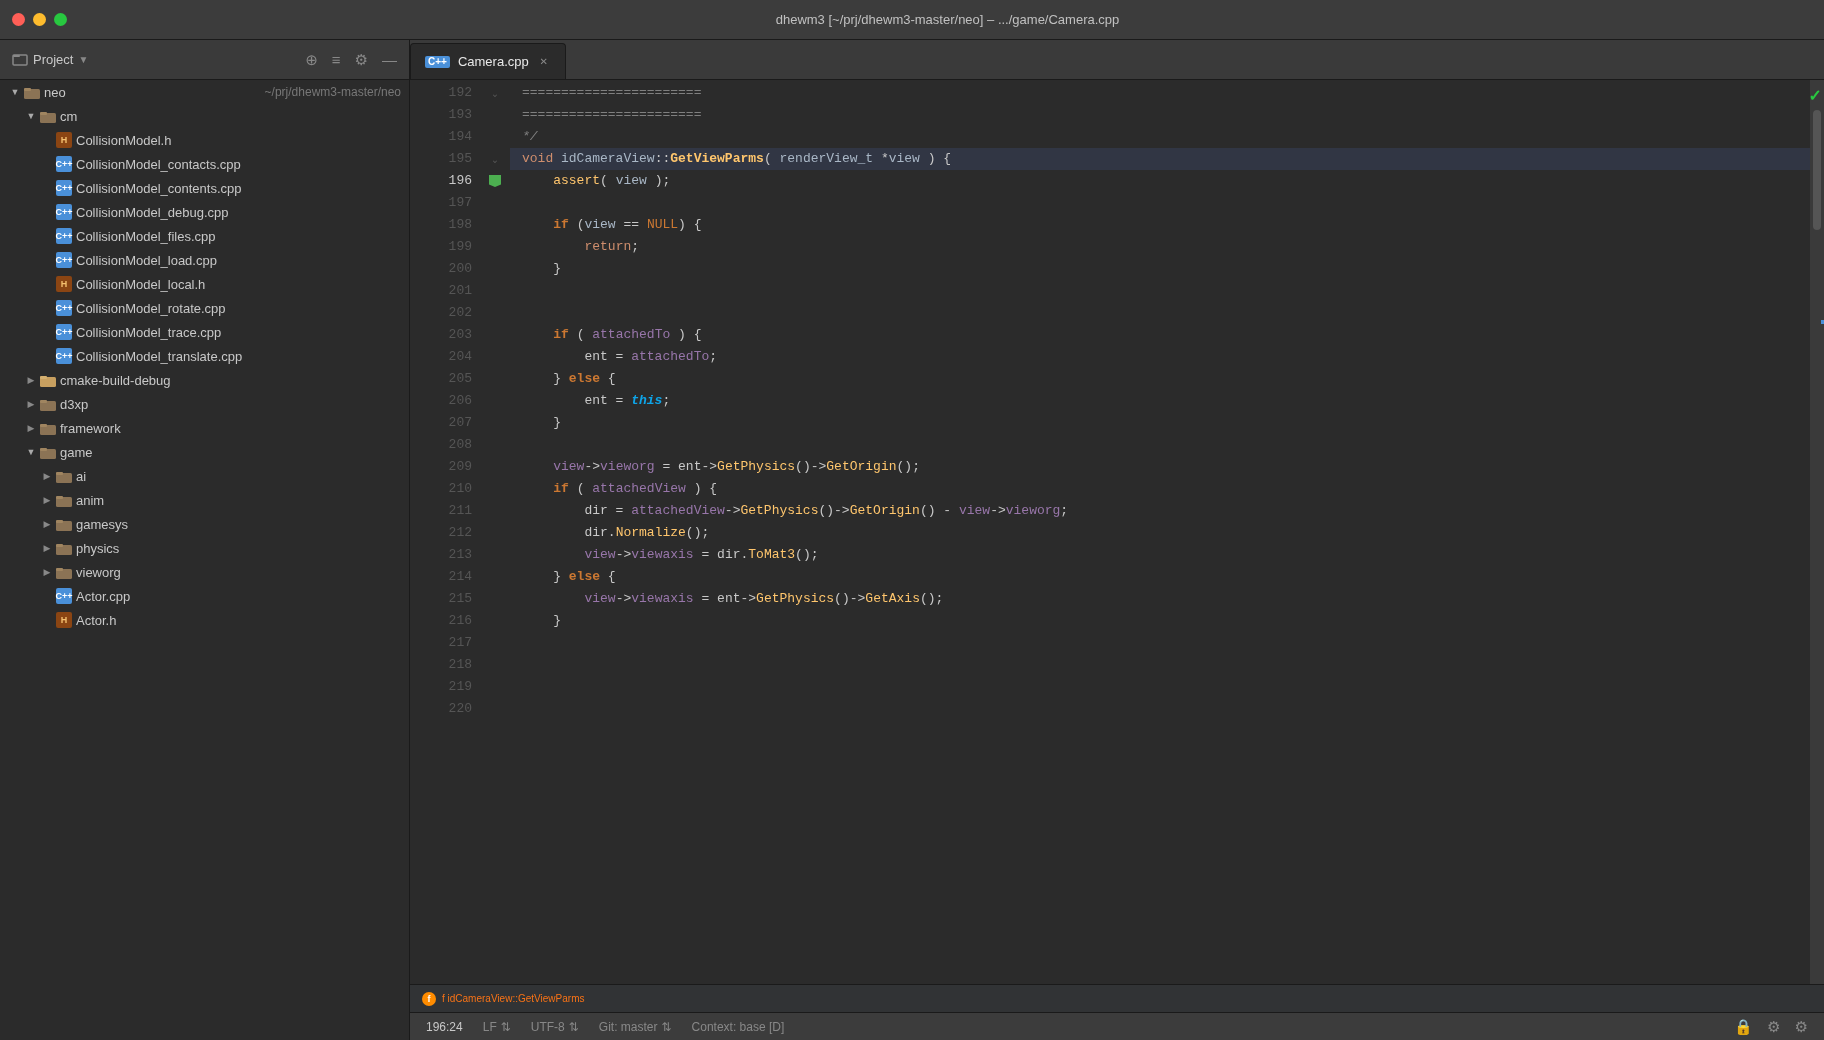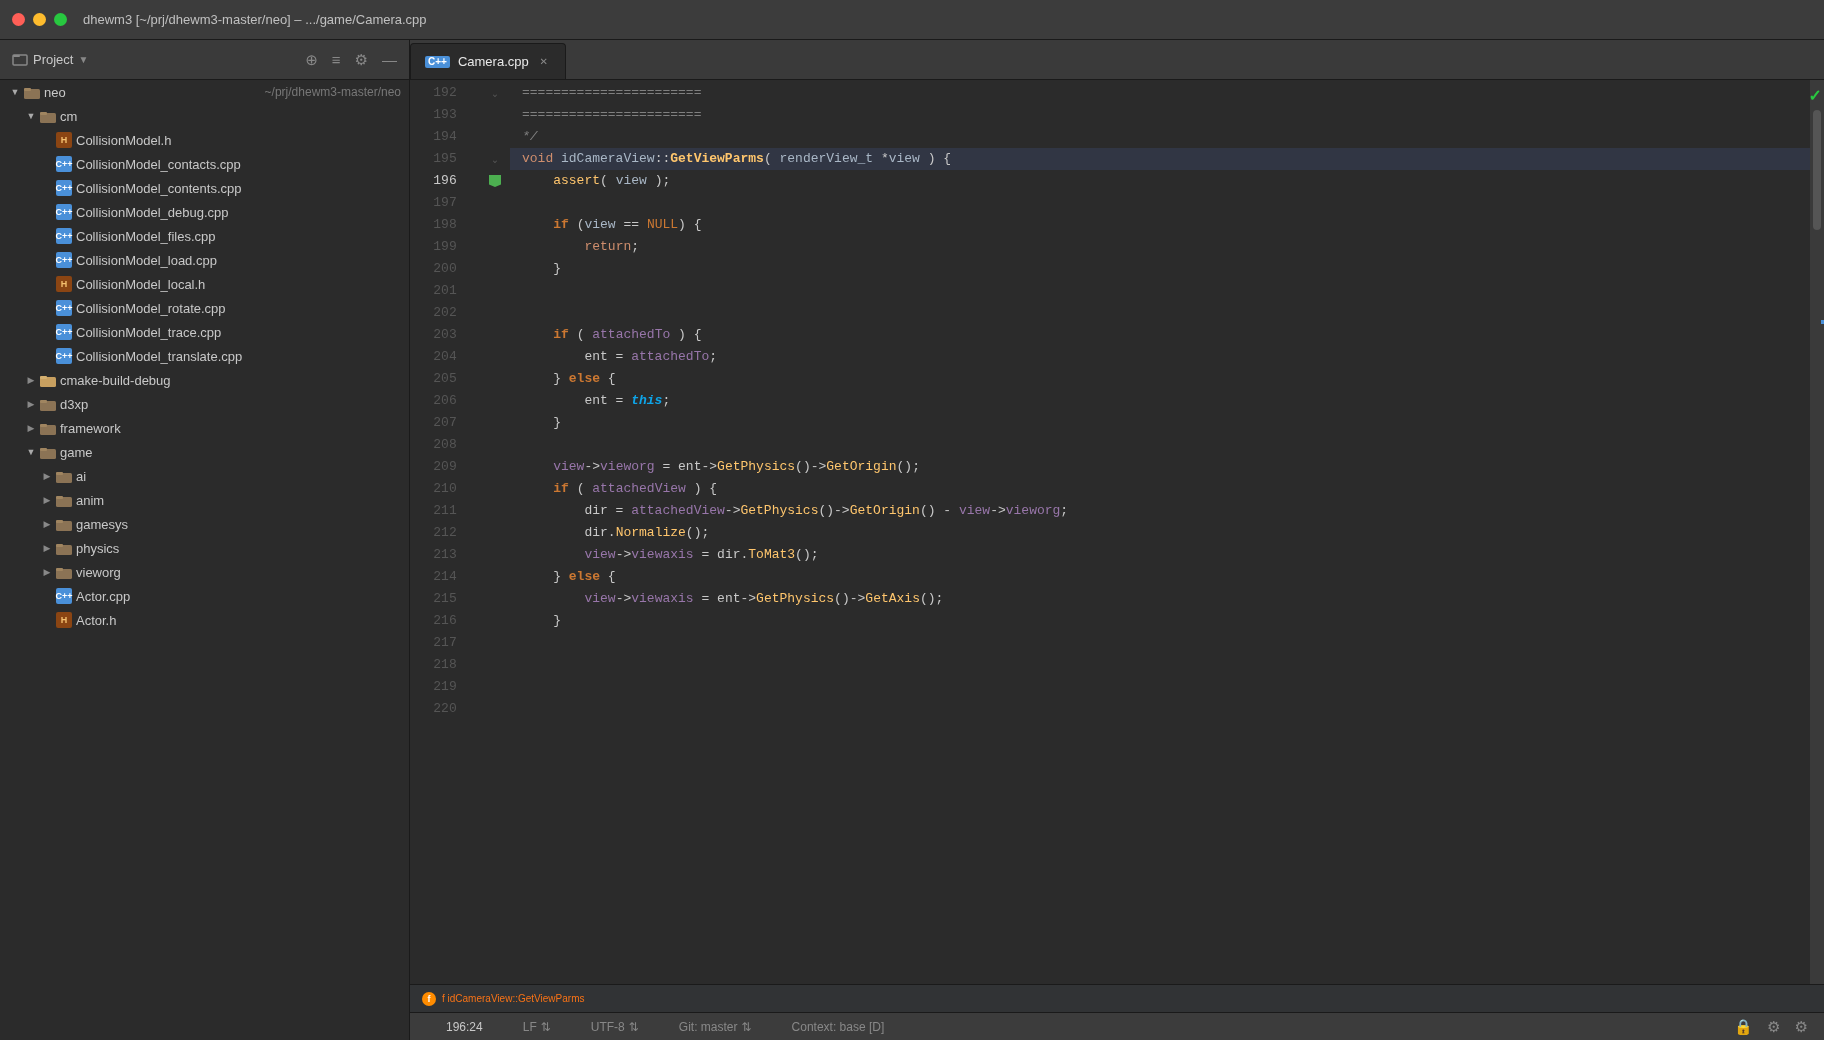--- a/index.html
+++ b/index.html
@@ -32,20 +32,21 @@
       width: 13px;
       height: 13px;
       border-radius: 50%;
       cursor: pointer;
     }
     .tl-close { background: #ff5f57; }
     .tl-minimize { background: #febc2e; }
     .tl-maximize { background: #28c840; }
     .titlebar-title {
       flex: 1;
+      text-align: center;
       color: #c0c0c0;
       font-size: 13px;
     }
 
     
     .main-layout {
       display: flex;
       flex: 1;
       overflow: hidden;
     }
@@ -221,21 +222,21 @@
     }
 
     .line-numbers {
       width: 70px;
       background: #2b2b2b;
       color: #555;
       font-family: 'Menlo', 'Monaco', 'Courier New', monospace;
       font-size: 13px;
       line-height: 22px;
       padding: 0 8px;
-      text-align: center;
+      text-align: right;
       flex-shrink: 0;
       overflow: hidden;
       user-select: none;
       padding-top: 2px;
     }
     .line-number { height: 22px; }
     .line-number.active { color: #c8c8c8; }
 
     .gutter {
       width: 30px;
@@ -327,21 +328,20 @@
       gap: 20px;
       border-top: 1px solid #1a1a1a;
       flex-shrink: 0;
     }
     .status-item {
       color: #888;
       font-size: 12px;
       display: flex;
       align-items: flex-start;
       gap: 4px;
-      margin-left: 20px;
     }
     .status-item.active { color: #c8c8c8; }
     .status-icons {
       margin-left: auto;
       display: flex;
       gap: 14px;
       align-items: center;
     }
 
     

